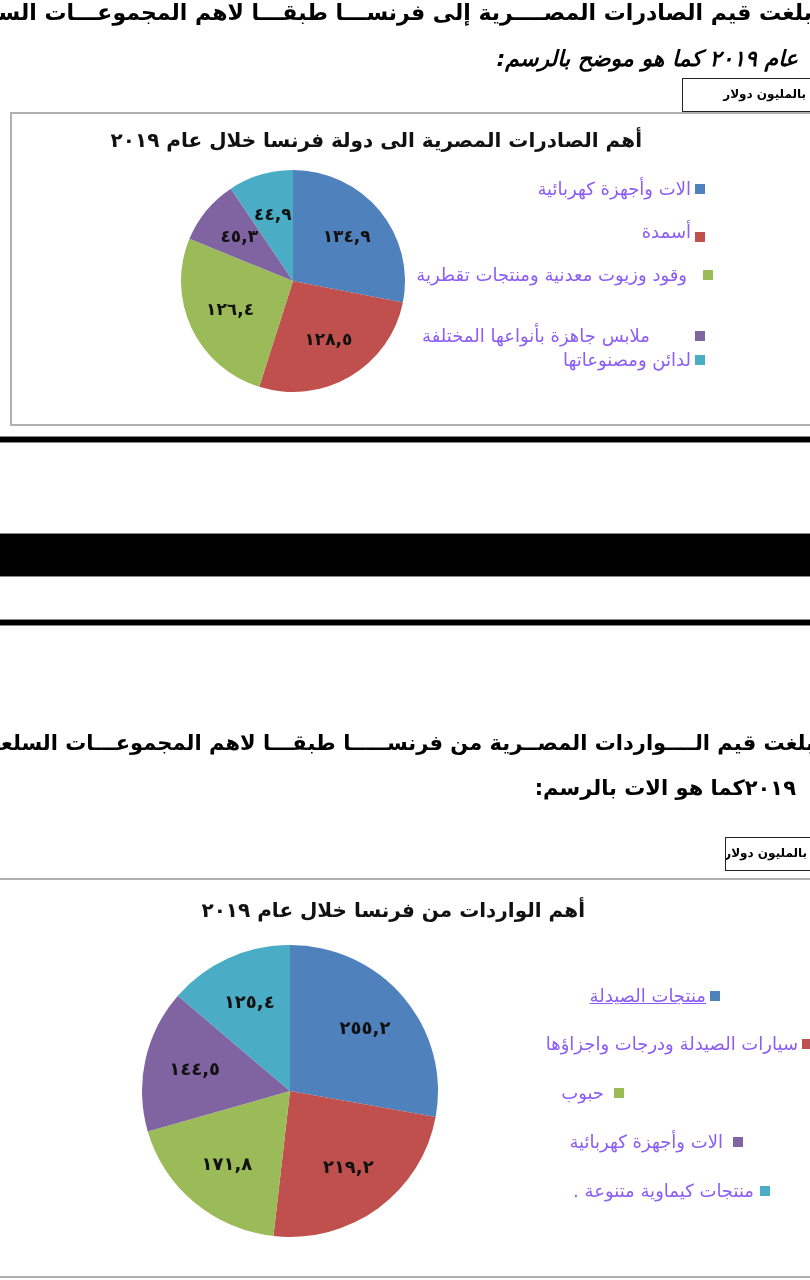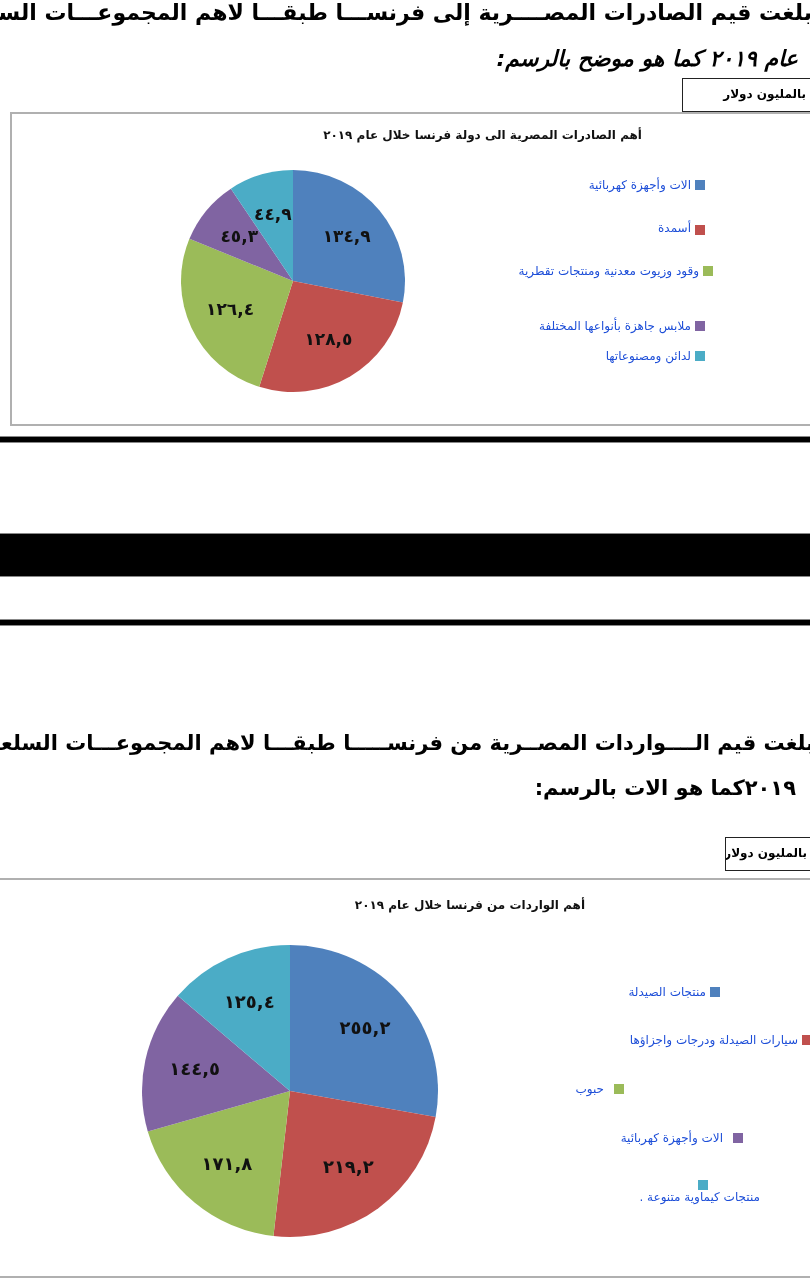--- a/index.html
+++ b/index.html
@@ -41,35 +41,35 @@
       border: 2px solid #b0b0b0;
       border-right: none;
       background: #fff;
       box-sizing: border-box;
     }
     .chart-title {
       direction: rtl;
       white-space: nowrap;
       font-family: "DejaVu Sans", sans-serif;
       font-weight: bold;
-      font-size: 12px;
+      font-size: 20px;
       color: #111;
     }
     .legend {
       direction: rtl;
     }
     .legend-item {
       position: absolute;
       right: 0;
       display: flex;
       flex-direction: row;
       align-items: center;
       white-space: nowrap;
-      font-size: 12px;
-      color: #1d4ed8;
+      font-size: 18px;
+      color: #8b5cf6;
     }
     .legend-swatch {
       width: 10px;
       height: 10px;
       margin-left: 4px;
       display: inline-block;
     }
     .legend-label { font-family: "DejaVu Sans", sans-serif; }
     .bar-thin {
       left: 0; width: 810px; background: #000;
@@ -113,25 +113,25 @@
 
 <div class="abs legend" id="legend1" style="right:105px; top:178px; width:300px; height:200px;">
   <div class="legend-item" style="top:0px;">
     <span class="legend-swatch" style="background:#4f81bd"></span>
     <span class="legend-label">الات وأجهزة كهربائية</span>
   </div>
   <div class="legend-item" style="top:43px;align-items:flex-end;">
     <span class="legend-swatch" style="background:#c0504d"></span>
     <span class="legend-label">أسمدة</span>
   </div>
-  <div class="legend-item" style="top:86px; right:-8px;">
+  <div class="legend-item" style="top:86px; right:-8px;gap:12px;">
     <span class="legend-swatch" style="background:#9bbb59"></span>
     <span class="legend-label">وقود وزيوت معدنية ومنتجات تقطرية</span>
   </div>
-  <div class="legend-item" style="top:141px;">
+  <div class="legend-item" style="top:147px;gap:41px;">
     <span class="legend-swatch" style="background:#8064a2"></span>
     <span class="legend-label">ملابس جاهزة بأنواعها المختلفة</span>
   </div>
   <div class="legend-item" style="top:171px;justify-content:center;">
     <span class="legend-swatch" style="background:#4bacc6"></span>
     <span class="legend-label">لدائن ومصنوعاتها</span>
   </div>
 </div>
 
 <div class="abs bar-thin" style="top:436px; height:7px;"></div>
@@ -156,33 +156,33 @@
     <text x="348.30009468850136" y="1168.3148760532263" class="pie-label" font-size="18">٢١٩,٢</text>
     <path d="M290,1091 L273.4382637619059,1236.082983413853 A148,146 0 0 1 147.77796549254276,1131.3965059960815 Z" fill="#9bbb59"></path>
     <text x="226.97617303241498" y="1164.619786151446" class="pie-label" font-size="18">١٧١,٨</text>
     <path d="M290,1091 L147.77796549254276,1131.3965059960815 A148,146 0 0 1 177.83240359118935,995.7520333244834 Z" fill="#8064a2"></path>
     <text x="194.5728929780269" y="1070.4240190147889" class="pie-label" font-size="18">١٤٤,٥</text>
     <path d="M290,1091 L177.83240359118935,995.7520333244834 A148,146 0 0 1 290,945 Z" fill="#4bacc6"></path>
     <text x="249.27688896522247" y="1003.4134950878766" class="pie-label" font-size="18">١٢٥,٤</text>
   </svg>
 
 <div class="abs legend" id="legend2" style="right:40px; top:985px; width:300px; height:220px;">
-  <div class="legend-item" style="top:0px; right:50px;">
+  <div class="legend-item" style="top:0px; right:50px;text-decoration:underline;">
     <span class="legend-swatch" style="background:#4f81bd"></span>
     <span class="legend-label">منتجات الصيدلة</span>
   </div>
   <div class="legend-item" style="top:48px; right:-42px;">
     <span class="legend-swatch" style="background:#c0504d"></span>
     <span class="legend-label">سيارات الصيدلة ودرجات واجزاؤها</span>
   </div>
   <div class="legend-item" style="top:97px; right:146px;justify-content:center;">
     <span class="legend-swatch" style="background:#9bbb59; margin-left:10px;"></span>
     <span class="legend-label">حبوب</span>
   </div>
   <div class="legend-item" style="top:146px; right:27px;">
     <span class="legend-swatch" style="background:#8064a2; margin-left:10px;"></span>
     <span class="legend-label">الات وأجهزة كهربائية</span>
   </div>
-  <div class="legend-item" style="top:195px; right:10px;flex-direction:column;">
+  <div class="legend-item" style="top:195px; right:0;">
     <span class="legend-swatch" style="background:#4bacc6; margin-left:6px;"></span>
     <span class="legend-label">منتجات كيماوية متنوعة .</span>
   </div>
 </div>
 
 </body></html>

